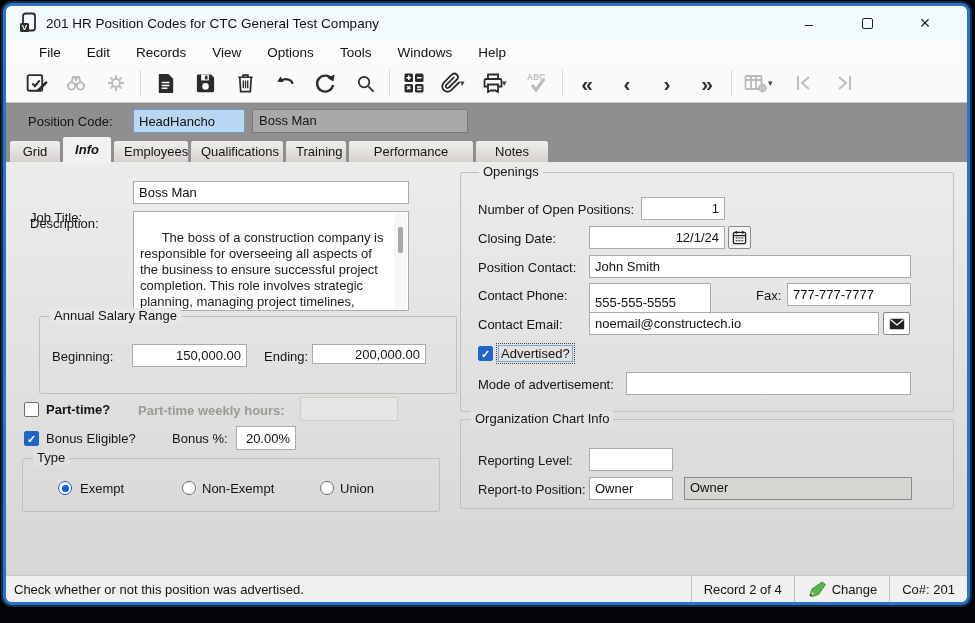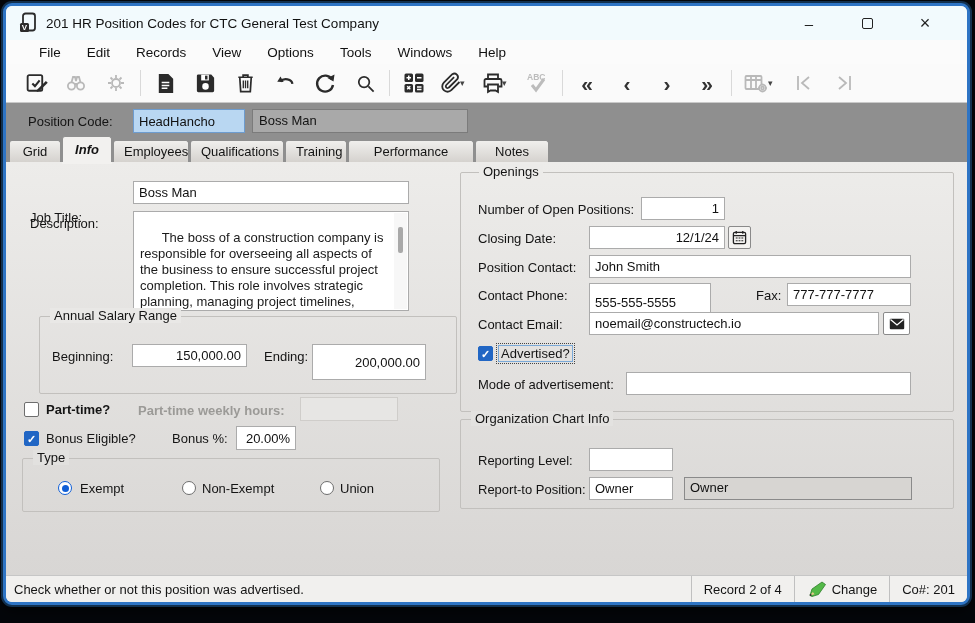--- a/index.html
+++ b/index.html
@@ -238,21 +238,21 @@
     <div class="textbox" style="left:127px; top:49px; width:276px; height:100px;">
       <span>The boss of a construction company is responsible for overseeing all aspects of the business to ensure successful project completion. This role involves strategic planning, managing project timelines, allocating resources such as materials and</span>
       <span class="sb-track"><span class="sb-thumb"></span></span>
     </div>
 
     <div class="grp" style="left:16px; top:154px; width:418px; height:78px;margin-left:17px;">
       <span class="grp-legend" style="background:#e9e8e6;">Annual Salary Range</span>
       <span class="lbl" style="left:12px; top:32px;">Beginning:</span>
       <input class="tin right" style="left: 92px; top: 27px; width: 115px; height: 23px;" value="150,000.00">
       <span class="lbl" style="left:224px; top:32px;">Ending:</span>
-      <input class="tin right" style="left: 272px; top: 27px; width: 114px; height: 36px;" value="200,000.00">
+      <input class="tin right" style="left: 272px; top: 27px; width: 114px; height: 20px;" value="200,000.00">
     </div>
 
     <span class="cb" style="left:18px; top:240px;"></span>
     <span class="lbl" style="left:40px; top:240px; font-weight:bold;">Part-time?</span>
     <span class="lbl dis" style="left:132px; top:241px;font-weight:bold;">Part-time weekly hours:</span>
     <input class="tin disabled" style="left: 294px; top: 235px; width: 98px; height: 24px;" disabled="" value="">
 
     <span class="cb checked" style="left:18px; top:269px;">✓</span>
     <span class="lbl" style="left:40px; top:269px;">Bonus Eligible?</span>
     <span class="lbl" style="left:166px; top:269px;">Bonus %:</span>

